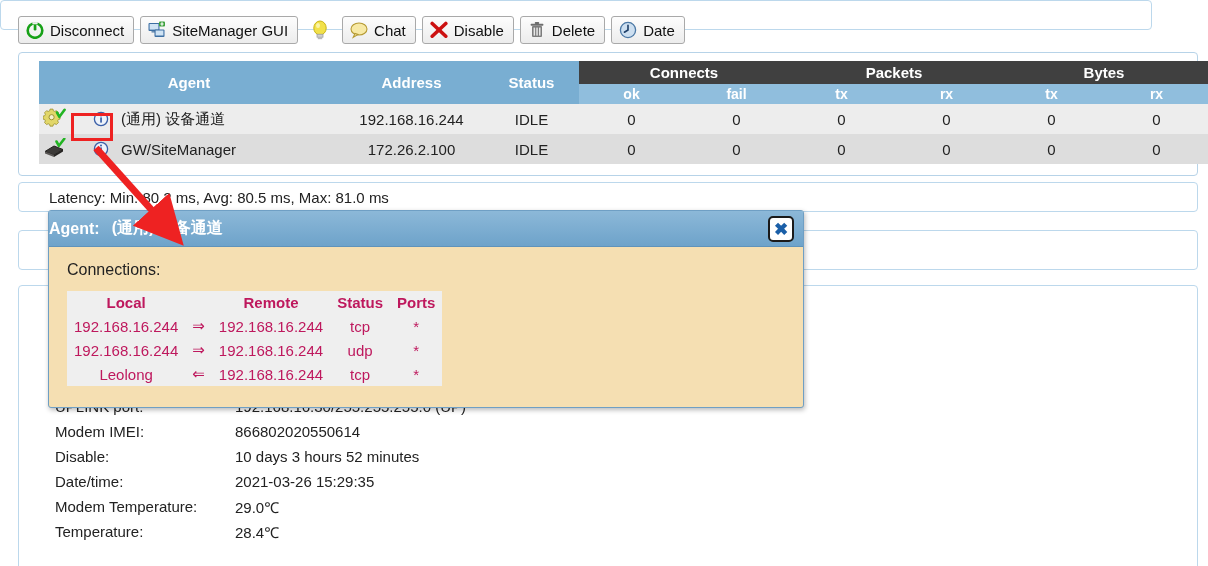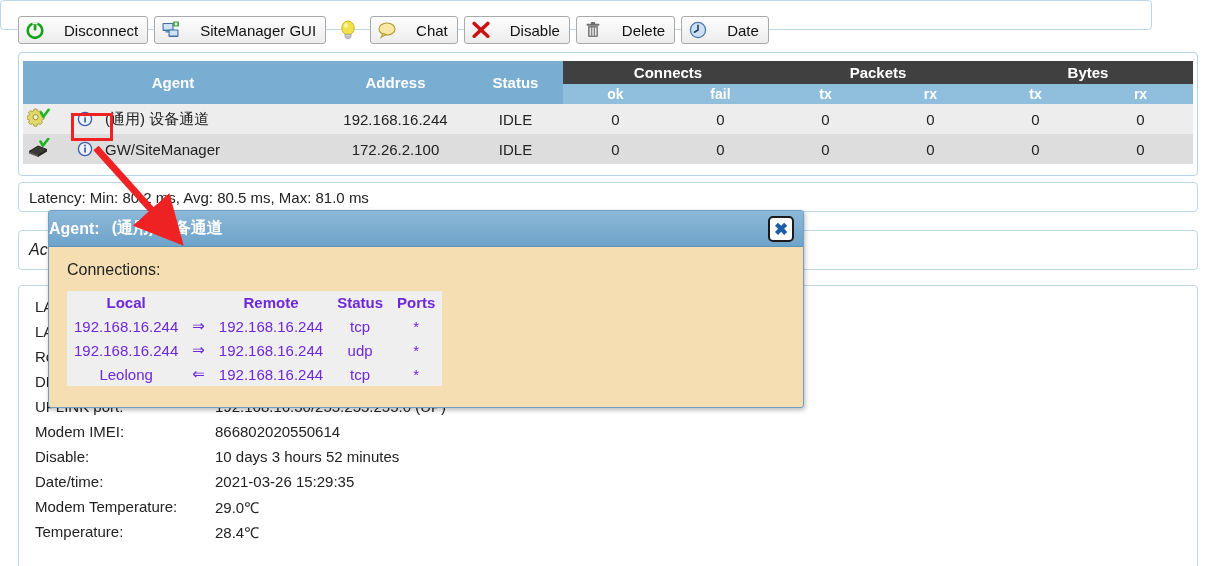--- a/index.html
+++ b/index.html
@@ -16,20 +16,21 @@
     background: #ffffff;
   }
 
   
   .panel {
     position: absolute;
     background: #ffffff;
     border: 1px solid #b7d3e8;
     border-radius: 4px;
     box-sizing: border-box;
+    padding-left: 20px;
   }
 
   
   #top-cut {
     left: 46px;
     top: -14px;
     width: 1150px;
     height: 28px;
     border: 1px solid #bcd8ec;
     border-radius: 4px;
@@ -50,21 +51,21 @@
     left: 18px;
     top: 14px;
     height: 32px;
     display: flex;
     align-items: center;
     gap: 6px;
   }
   .tbtn {
     display: inline-flex;
     align-items: center;
-    gap: 20px;
+    gap: 6px;
     height: 28px;
     padding: 0 9px 0 7px;
     background: linear-gradient(#fdfdfd, #ececec);
     border: 1px solid #a9a9a9;
     border-radius: 3px;
     font-size: 15px;
     color: #111;
     white-space: nowrap;
     cursor: default;
     box-sizing: border-box;
@@ -213,21 +214,21 @@
     font-family: "Liberation Sans", sans-serif;
     cursor: pointer;
     box-sizing: border-box;
   }
   #popup-body { padding: 14px 0 0 18px; }
   #conn-label { font-size: 16px; color: #222; margin-bottom: 12px; }
   table.conns {
     border-collapse: collapse;
     background: #efefef;
     font-size: 15px;
-    color: #6d28d9;
+    color: #be185d;
   }
   table.conns th {
     font-weight: bold;
     padding: 3px 7px;
     text-align: center;
     font-size: 15px;
   }
   table.conns td { padding: 3px 7px; text-align: center; white-space: nowrap; }
   td.c-local { text-align: right; }
   td.c-remote { text-align: left; }

